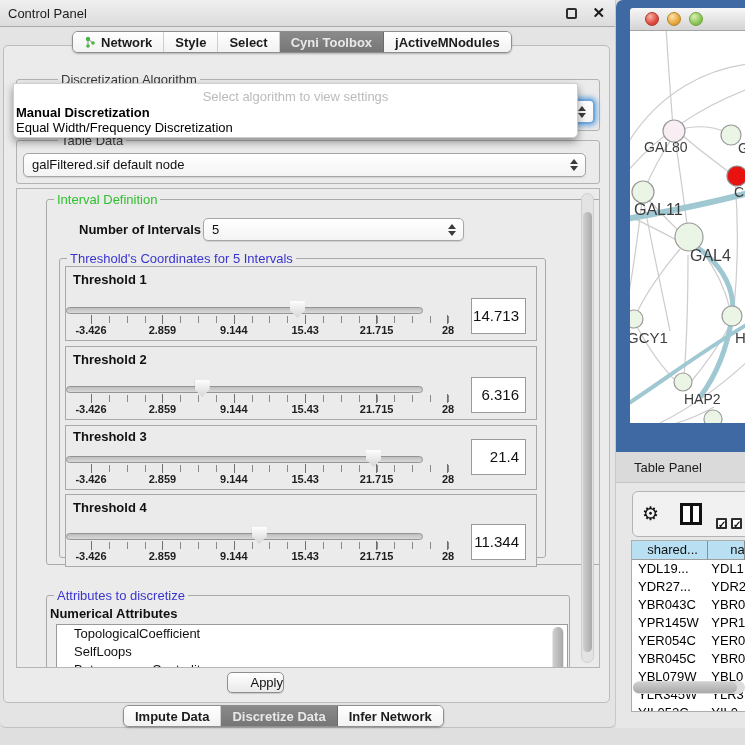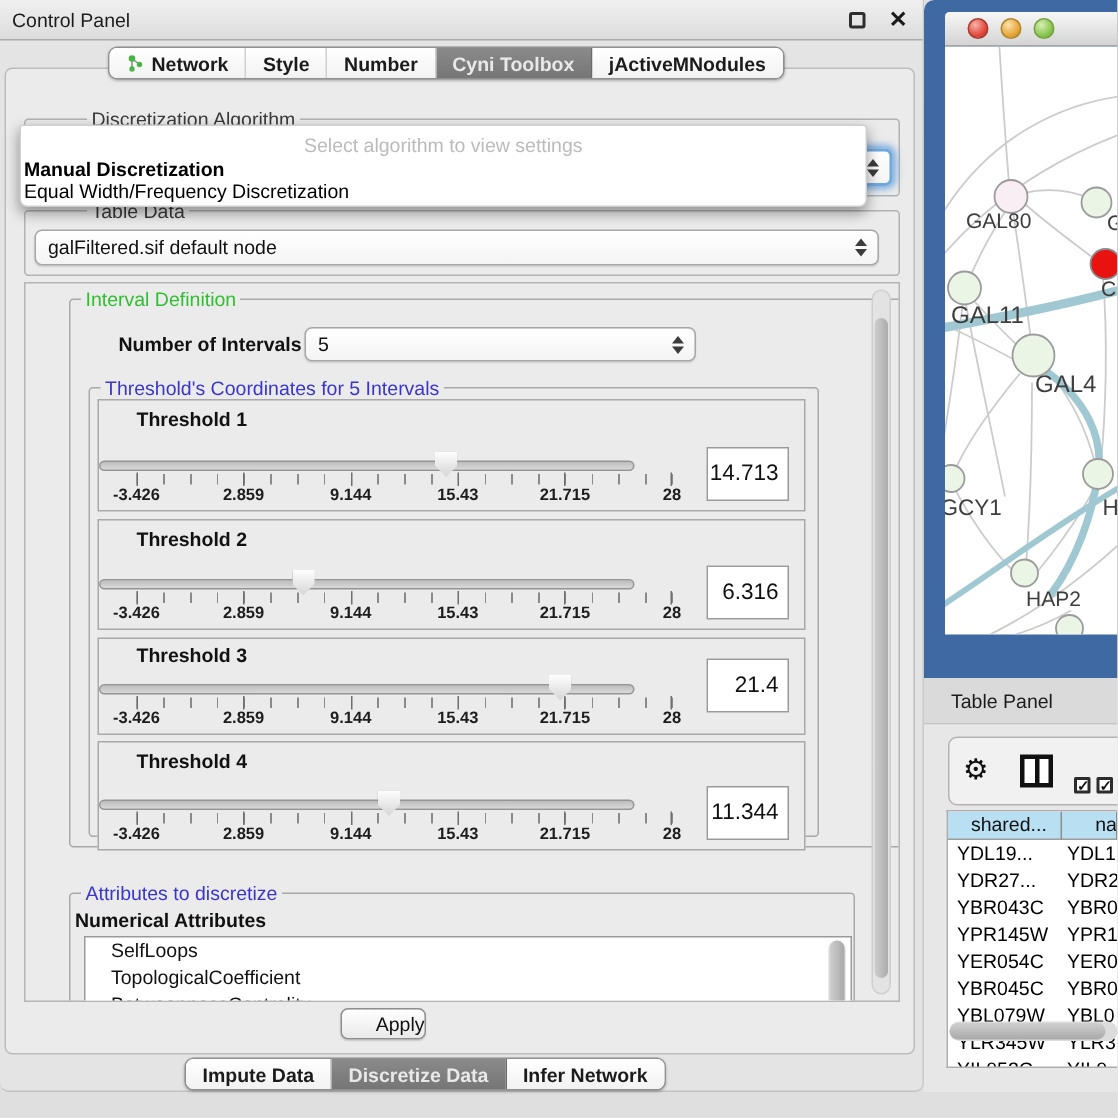--- a/index.html
+++ b/index.html
@@ -52,21 +52,21 @@
   
   .scrollpane { position:absolute; left:16px; top:188px; width:584px; height:480px; border:1px solid #b5b5b5; background:#ebebeb; overflow:hidden; }
   .vscroll { position:absolute; right:5px; top:4px; width:13px; height:470px; background:#e3e3e3; border:1px solid #cfcfcf; border-radius:7px; }
   .vscroll-thumb { position:absolute; left:1px; top:18px; width:9px; height:440px;
     background:linear-gradient(90deg,#cfcfcf,#ababab); border-radius:6px; }
 
   .bold13 { font-size:13px; font-weight:bold; color:#111; }
 
   
   .tbox { position:absolute; left:47px; border:1px solid #a9a9a9; background:#ebebeb; width:472px; }
-  .tbox-label { position:absolute; left:25px; top:5px; }
+  .tbox-label { position:absolute; left:7px; top:5px; }
   .track { position:absolute; left:0; bottom:26px; width:357px; height:7px; background:linear-gradient(#bdbdbd,#d9d9d9);
     border:1px solid #949494; border-radius:4px; }
   .thumb { position:absolute; width:15px; height:17px; background:linear-gradient(#fefefe,#d5d5d5);
     clip-path:polygon(0 0,100% 0,100% 55%,50% 100%,0 55%); filter:drop-shadow(0 0 1px #777); z-index:2; }
   .ticks { position:absolute; left:25px; bottom:17px; width:358px; height:7px;
     background:repeating-linear-gradient(90deg,#8a8a8a 0 1px,transparent 1px 17.85px); }
   .tickmajor { position:absolute; bottom:16px; width:1px; height:9px; background:#6f6f6f; }
   .ticklabels { position:absolute; left:25px; bottom:3px; width:357px; height:13px; }
   .ticklabel { position:absolute; transform:translateX(-50%); font-size:11px; font-weight:bold; color:#1d1d1d; white-space:nowrap; }
   .vbox { position:absolute; right:10px; bottom:6px; width:55px; height:36px; background:#fff; border:1px solid #9a9a9a;
@@ -140,21 +140,21 @@
           <circle cx="4" cy="3" r="2.2" fill="#49b545"></circle>
             <circle cx="9" cy="7" r="1.8" fill="#49b545"></circle>
             <circle cx="4" cy="10" r="1.8" fill="#49b545"></circle>
         </svg>
         <span>Network</span>
       </div>
       <div class="tab">
         <span>Style</span>
       </div>
       <div class="tab">
-        <span>Number</span>
+        <span>Select</span>
       </div>
       <div class="tab selected">
         <span>Cyni Toolbox</span>
       </div>
       <div class="tab">
         <span>jActiveMNodules</span>
       </div>
     </div>
 
     <div class="group" style="left:16px; top:79px; width:584px; height:52px;">
@@ -288,22 +288,22 @@
             </div>
             <div class="vbox">11.344</div>
           </div>
         </div>
       </div>
 
       <div class="group" style="left:29px; top:406px; width:524px; height:80px; border-color:#a9a9a9;">
         <span class="group-label lbl-blue" style="background:#ebebeb;">Attributes to discretize</span>
         <span class="bold13" style="position:absolute; left:3px; top:10px;">Numerical Attributes</span>
         <div class="attr-list" style="left:9px; top:28px; width:512px; height:50px;">
+          <div class="attr-item">TopologicalCoefficient</div>
           <div class="attr-item">SelfLoops</div>
-          <div class="attr-item">TopologicalCoefficient</div>
           <div class="attr-item">BetweennessCentrality</div>
           <div class="list-scroll">
               <div class="list-thumb"></div>
             </div>
         </div>
       </div>
 
       <div class="vscroll">
         <div class="vscroll-thumb"></div>
       </div>

